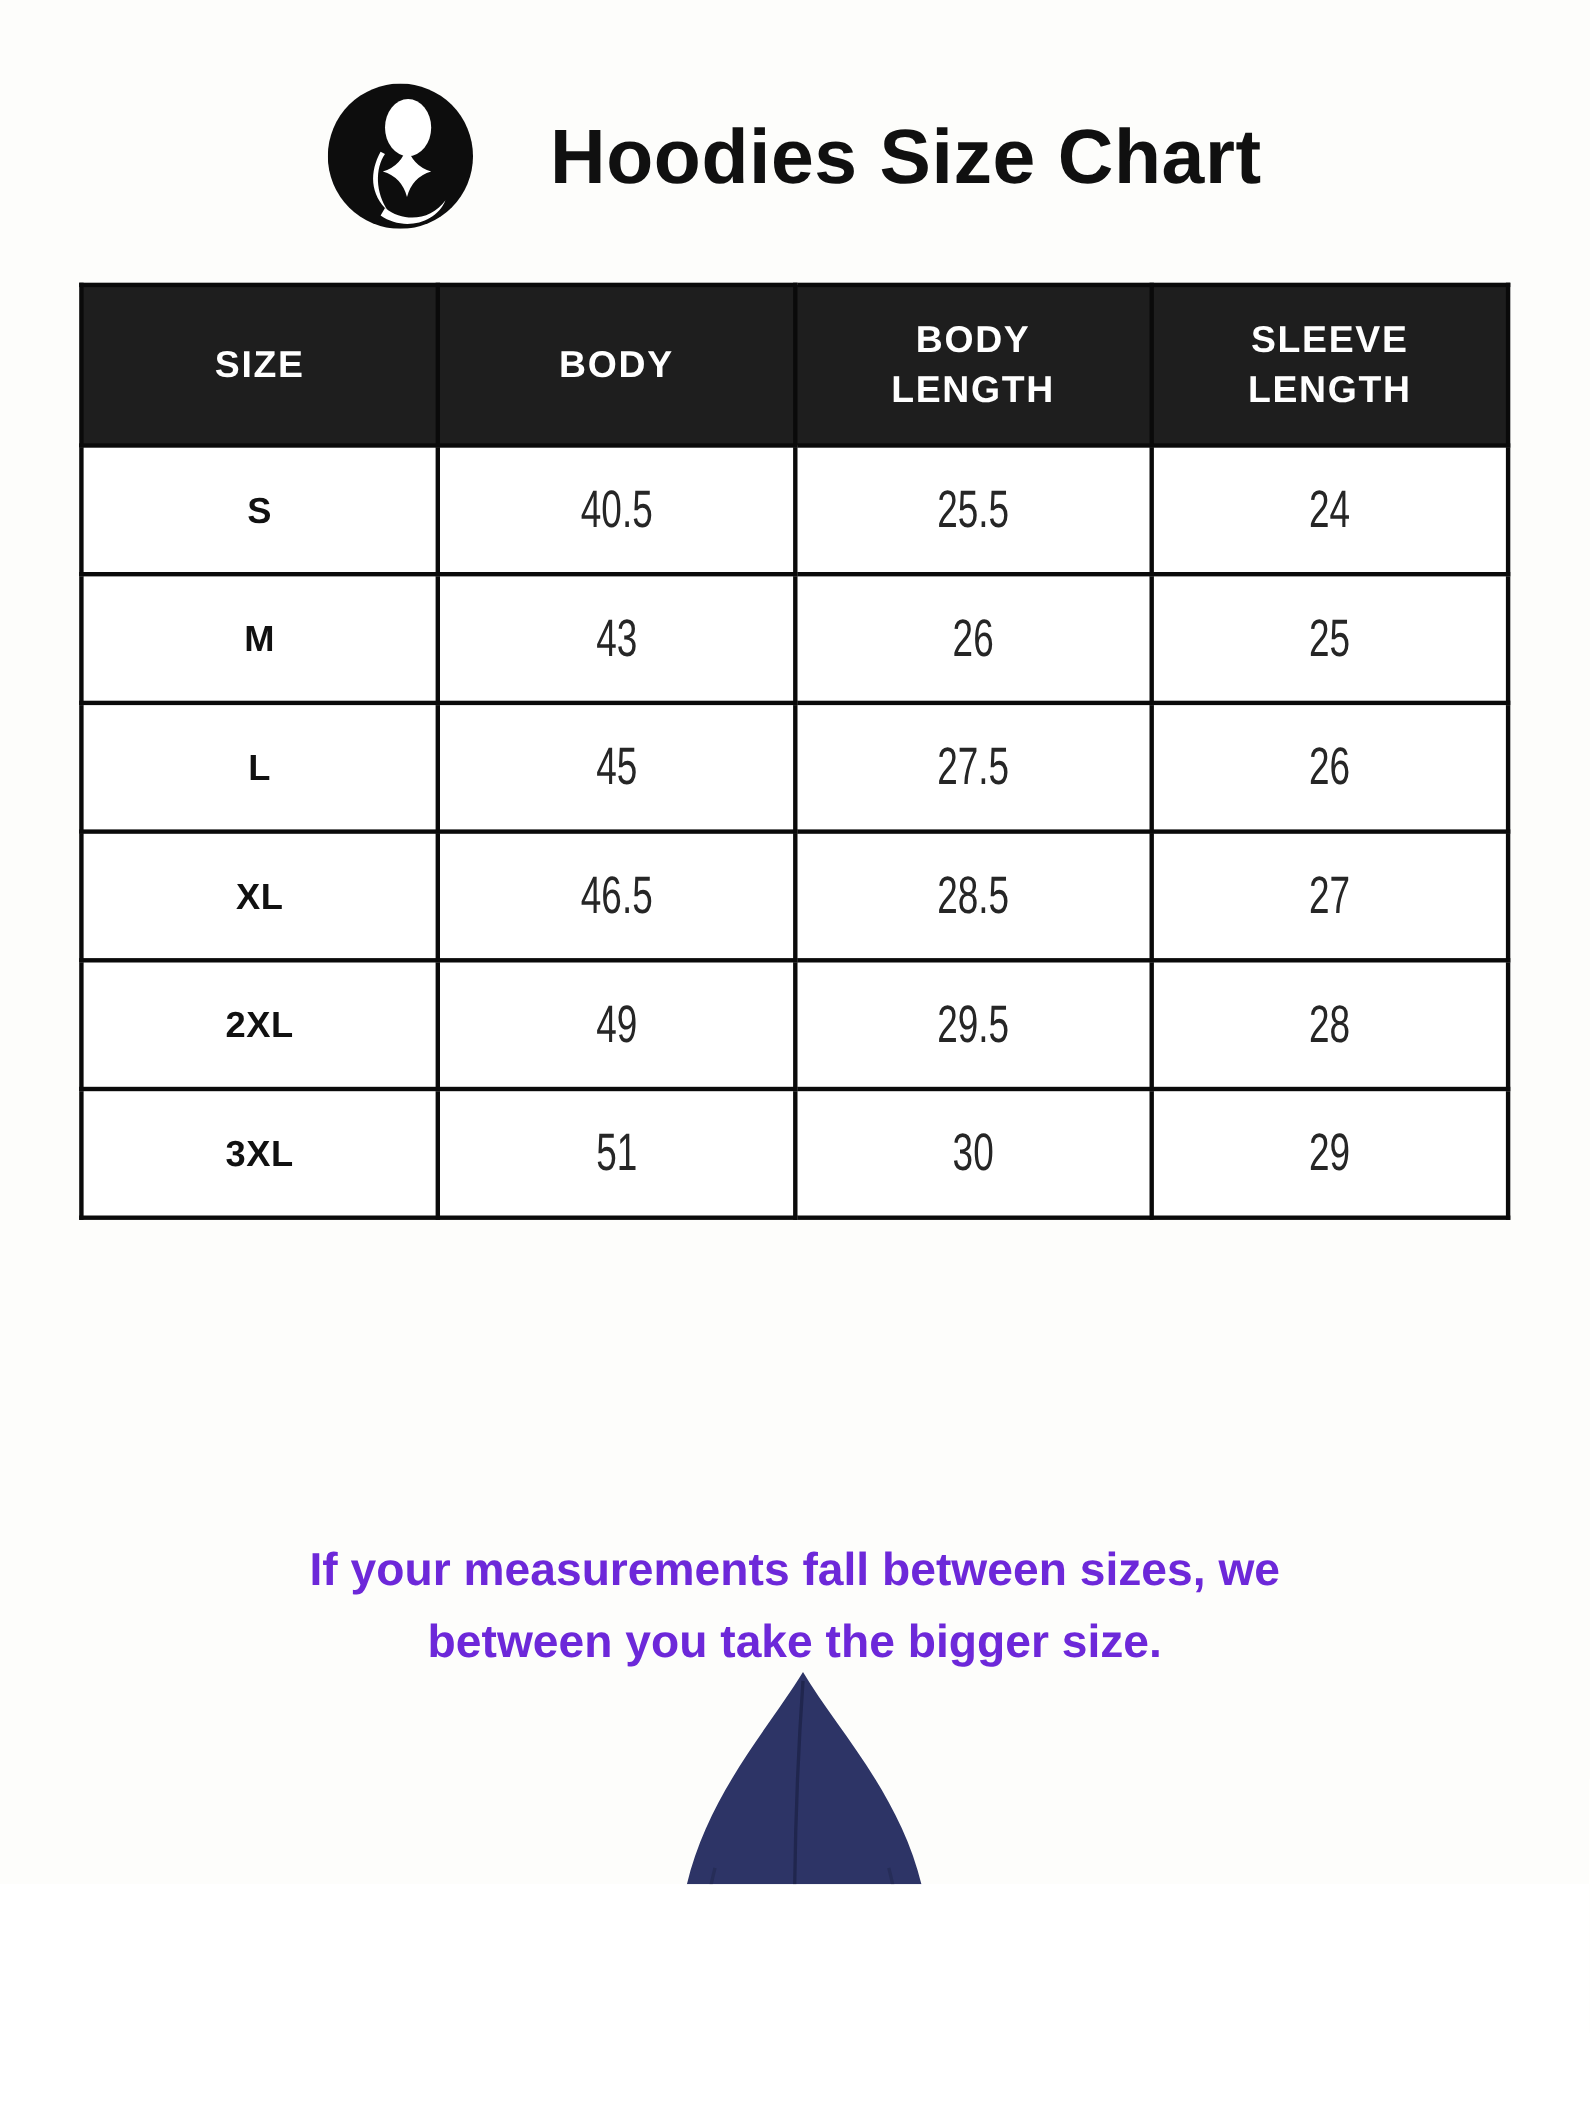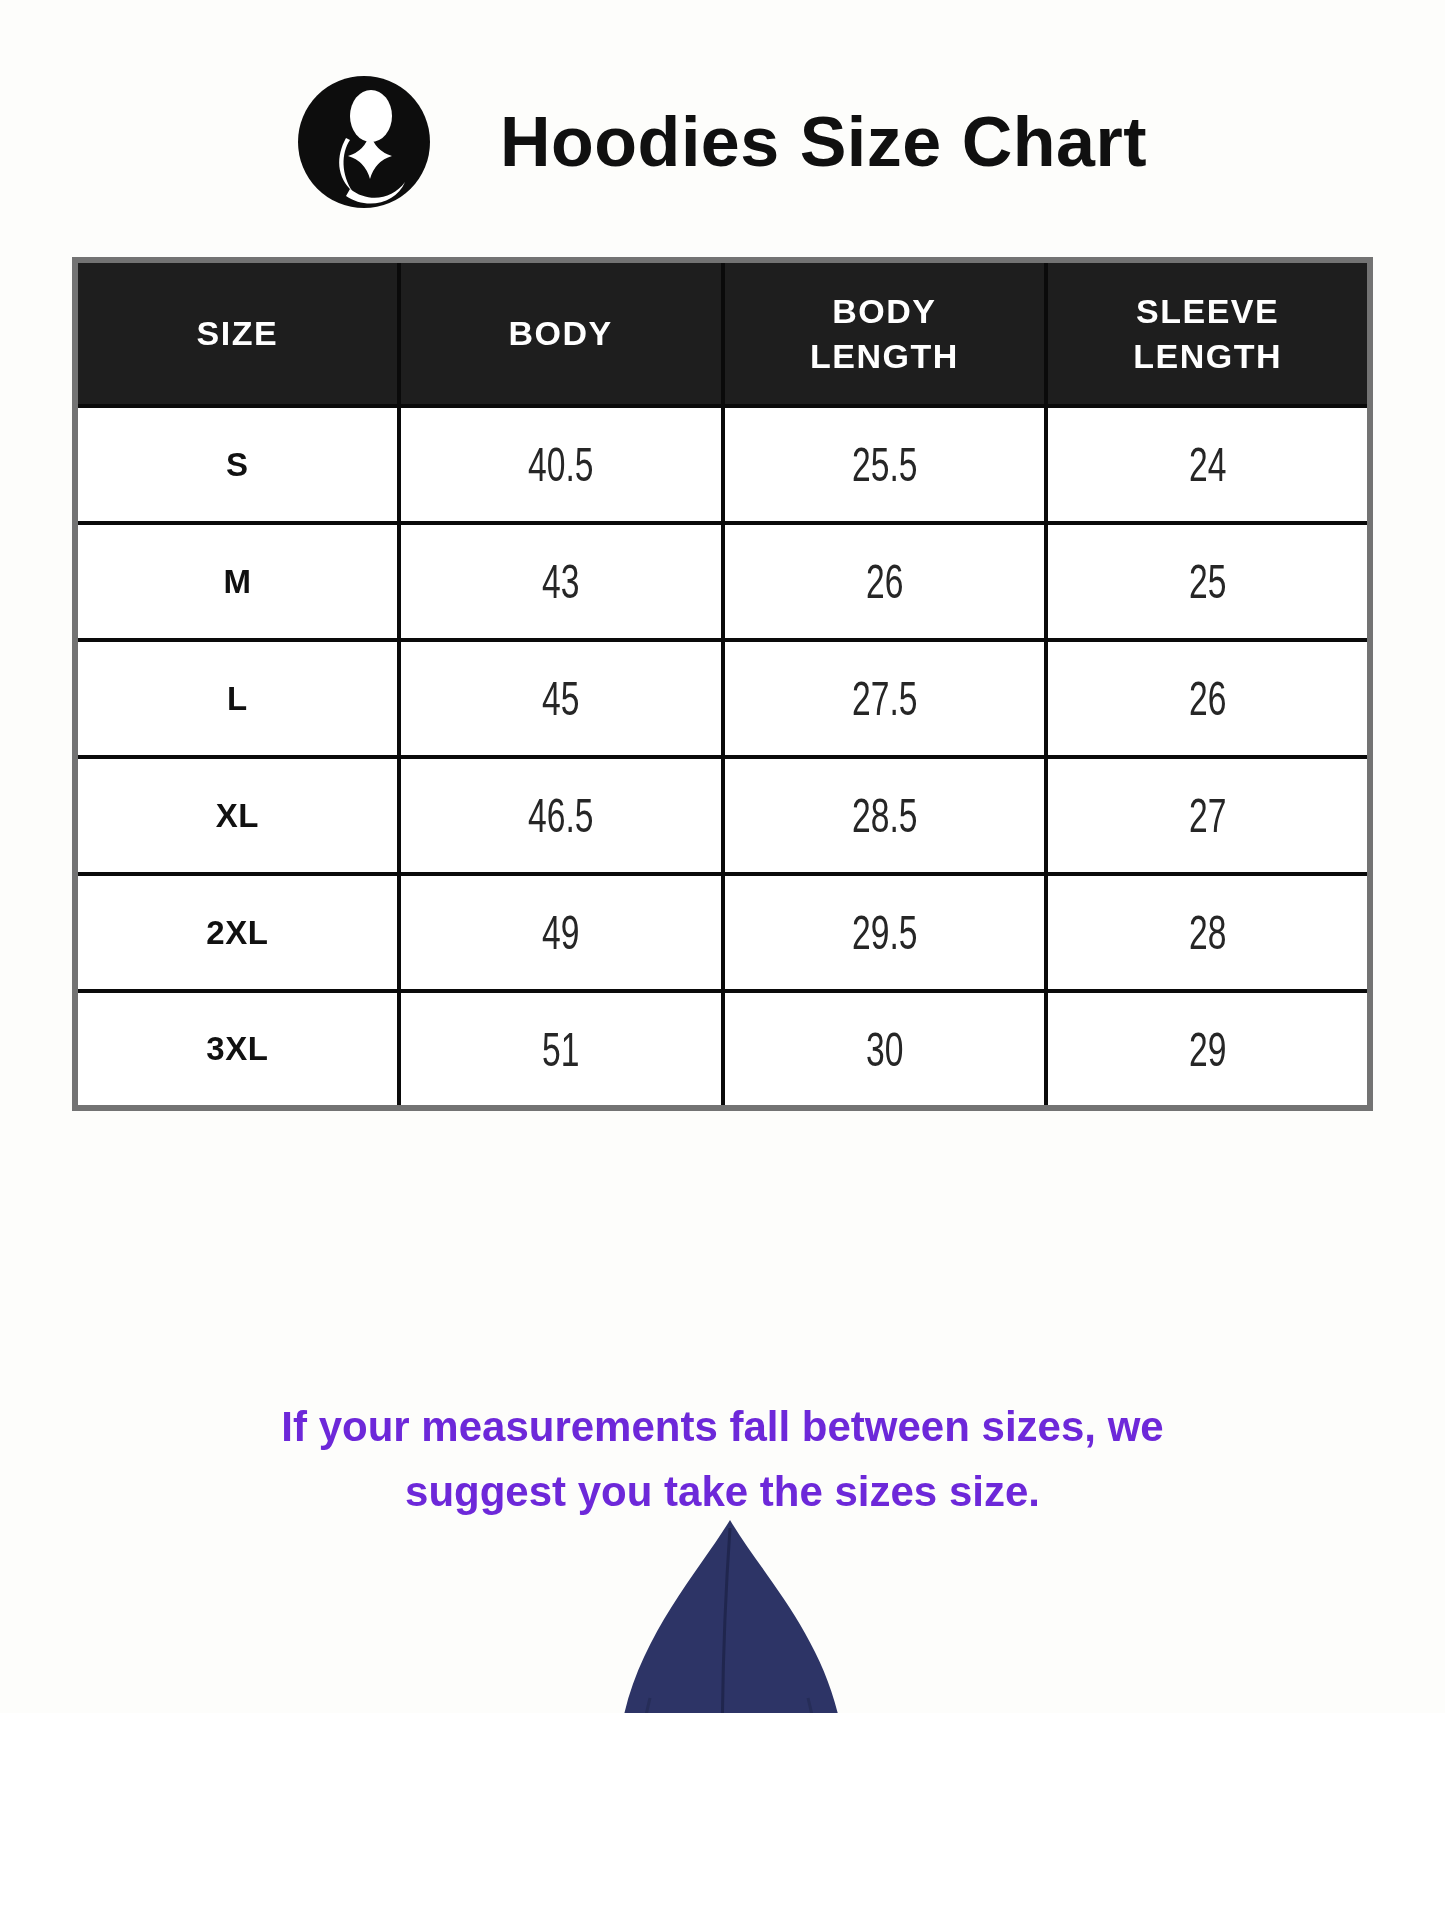--- a/index.html
+++ b/index.html
@@ -34,21 +34,21 @@
   }
 
   
   table.size-table {
     position: absolute;
     left: 72px; top: 257px;
     width: 1301px;
     border-collapse: collapse;
     table-layout: fixed;
     background: #ffffff;
-    border: 6px solid #737373;
+    border: 1px solid #737373;
   }
   .size-table th, .size-table td {
     border: 4px solid #0a0a0a;
     text-align: center;
     vertical-align: middle;
   }
   .size-table thead th {
     background: #1e1e1e;
     color: #ffffff;
     height: 146px;
@@ -168,21 +168,21 @@
           <th>3XL</th>
           <td><span class="num">51</span></td>
           <td><span class="num">30</span></td>
           <td><span class="num">29</span></td>
         </tr>
       </tbody>
   </table>
 
   <div class="size-note">
       <div>If your measurements fall between sizes, we</div>
-      <div>suggest you take the sizes size.</div>
+      <div>between you take the bigger size.</div>
     </div>
 
   <div class="hoodie-wrap">
     <svg viewBox="0 0 726 560" width="726" height="560" aria-hidden="true">
 
       <path d="M6,560 L8,470 C22,396 66,340 136,316 C192,297 258,288 302,297 L302,318 C336,336 402,336 436,318 L438,297 C484,288 548,297 602,316 C672,340 708,396 720,470 L722,560 Z" fill="#2b3263"></path>
       <path d="M136,316 C110,330 80,352 60,384" stroke="#242b56" stroke-width="4" fill="none"></path>
       <path d="M602,316 C630,330 660,352 678,384" stroke="#242b56" stroke-width="4" fill="none"></path>
 
       <path d="M370,2 C336,58 270,128 259,226 C254,278 272,301 315,313 C350,323 396,323 430,312 C472,299 488,276 483,224 C471,126 403,58 370,2 Z" fill="#2d3466"></path>

